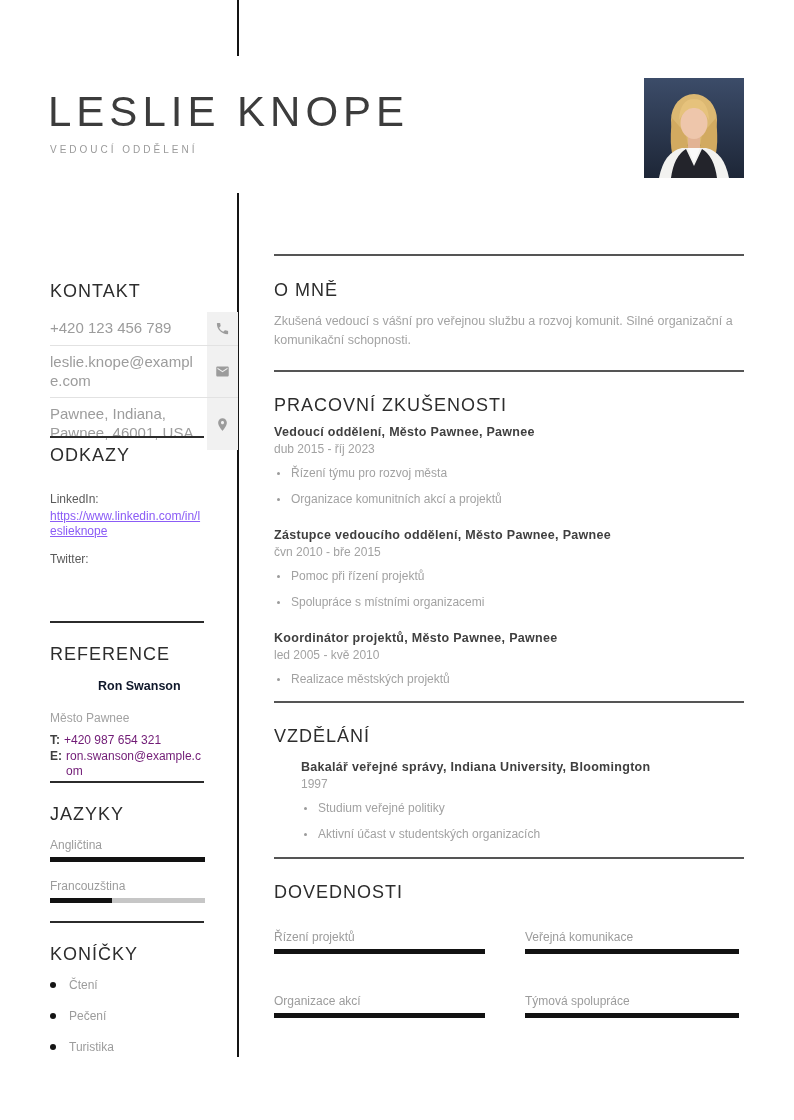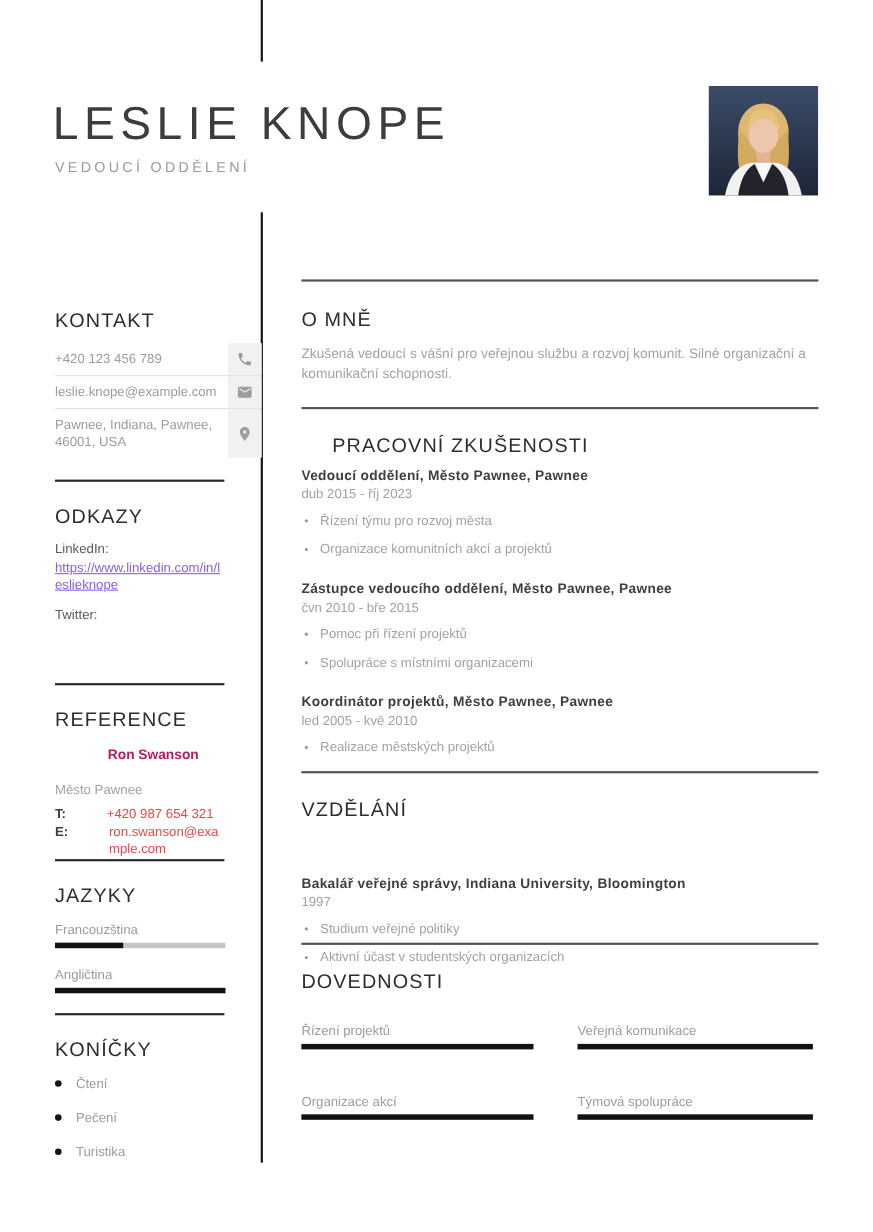--- a/index.html
+++ b/index.html
@@ -16,61 +16,61 @@
   .col-divider{ left: 237px; top: 193px; width: 2px; height: 864px; background: #151515; }
 
   
   .name {
     left: 48px; top: 88px; width: 560px;
     font-size: 42px; font-weight: 300; letter-spacing: 5px;
     color: #3c3c3c; white-space: nowrap;
   }
   .job-subtitle {
     left: 50px; top: 144px;
-    font-size: 13px; letter-spacing: 3px; color: #9a9a9a; white-space: nowrap;
+    font-size: 10px; letter-spacing: 3px; color: #9a9a9a; white-space: nowrap;
   }
   .photo { left: 644px; top: 78px; width: 100px; height: 100px; overflow: hidden; }
   .photo svg { display: block; width: 100%; height: 100%; }
 
   
   .sec-heading {
     font-size: 18px; font-weight: 400; letter-spacing: 1px;
     color: #2d2d2d; white-space: nowrap;
   }
   .rule-left  { left: 50px; width: 154px; height: 2px; background: #2b2b2b; }
   .rule-right { left: 274px; width: 470px; height: 2px; background: #555555; }
 
   
   .left-w { left: 50px; width: 155px; }
 
   .contact-list { left: 50px; top: 312px; width: 188px; }
   .contact-row { display: flex; align-items: stretch; border-bottom: 1px solid #e2e2e2; }
   .contact-row:last-child { border-bottom: none; }
   .contact-text {
-    flex: 1; font-size: 12px; color: #9c9c9c; line-height: 1.25;
+    flex: 1; font-size: 15px; color: #9c9c9c; line-height: 1.25;
     padding: 7px 6px 7px 0; overflow-wrap: break-word; display: flex; align-items: center;
   }
   .contact-ico {
     width: 31px; background: #f1f1f1; display: flex; align-items: center; justify-content: center;
   }
   .contact-ico svg { width: 15px; height: 15px; fill: #9c9c9c; }
 
   .link-group { font-size: 12px; line-height: 1.25; }
   .link-label { color: #5a5a5a; margin-bottom: 2px; }
   .link-url {
     color: #8b5cf6; text-decoration: underline; word-break: break-all; display: block;
   }
   .link-item { margin-bottom: 13px; }
 
-  .ref-name { font-size: 12.5px; font-weight: 700; color: #be185d; padding-left: 48px; }
+  .ref-name { font-size: 12.5px; font-weight: 700; color: #0f172a; padding-left: 48px; }
   .ref-org  { font-size: 12px; color: #a2a2a2; margin-top: 18px; }
   .ref-rows { margin-top: 8px; font-size: 12px; line-height: 1.2; }
   .ref-row  { display: flex; }
   .ref-lbl  { font-weight: 700; color: #3f3f3f; margin-right: 4px; white-space: nowrap; }
-  .ref-val  { color: #ef4444; word-break: break-all; margin-left: 33px; }
+  .ref-val  { color: #701a75; word-break: break-all; }
 
   .lang-item { margin-bottom: 17px; }
   .lang-name { font-size: 12px; color: #9c9c9c; margin-bottom: 5px; }
   .bar-track { width: 100%; height: 5px; background: #c6c6c6; }
   .bar-fill  { height: 5px; background: #121212; }
 
   .hobby-item { display: flex; align-items: center; margin-bottom: 17px; }
   .hobby-dot  { width: 6px; height: 6px; border-radius: 50%; background: #141414; margin-right: 13px; flex: none; }
   .hobby-txt  { font-size: 12px; color: #9c9c9c; }
 
@@ -151,21 +151,21 @@
       <div class="contact-text">Pawnee, Indiana, Pawnee, 46001, USA</div>
       <div class="contact-ico">
         <svg viewBox="0 0 24 24">
             <path d="M12 2C8.13 2 5 5.13 5 9c0 5.25 7 13 7 13s7-7.75 7-13c0-3.87-3.13-7-7-7zm0 9.5c-1.38 0-2.5-1.12-2.5-2.5s1.12-2.5 2.5-2.5 2.5 1.12 2.5 2.5-1.12 2.5-2.5 2.5z"></path>
           </svg>
       </div>
     </div>
   </div>
 
   <div class="abs rule-left" style="top:436px;"></div>
-  <h2 class="abs sec-heading" style="left:50px; top:459px;">ODKAZY</h2>
+  <h2 class="abs sec-heading" style="left:50px; top:445px;">ODKAZY</h2>
 
   <div class="abs left-w link-group" style="top:492px;">
     <div class="link-item">
       <div class="link-label">LinkedIn:</div>
       <a class="link-url" href="#">https://www.linkedin.com/in/leslieknope</a>
     </div>
     <div class="link-item">
       <div class="link-label">Twitter:</div>
     </div>
   </div>
@@ -186,29 +186,29 @@
         <span class="ref-val">ron.swanson@example.com</span>
       </div>
     </div>
   </div>
 
   <div class="abs rule-left" style="top:781px;"></div>
   <h2 class="abs sec-heading" style="left:50px; top:804px;">JAZYKY</h2>
 
   <div class="abs left-w" style="top:838px;">
     <div class="lang-item">
+      <div class="lang-name">Angličtina</div>
+      <div class="bar-track">
+          <div class="bar-fill" style="width: 100%;"></div>
+        </div>
+    </div>
+    <div class="lang-item">
       <div class="lang-name">Francouzština</div>
       <div class="bar-track">
           <div class="bar-fill" style="width: 40%;"></div>
-        </div>
-    </div>
-    <div class="lang-item">
-      <div class="lang-name">Angličtina</div>
-      <div class="bar-track">
-          <div class="bar-fill" style="width: 100%;"></div>
         </div>
     </div>
   </div>
 
   <div class="abs rule-left" style="top:921px;"></div>
   <h2 class="abs sec-heading" style="left:50px; top:944px;">KONÍČKY</h2>
 
   <div class="abs left-w" style="top:978px;">
     <div class="hobby-item">
       <span class="hobby-dot"></span>
@@ -222,21 +222,21 @@
       <span class="hobby-dot"></span>
       <span class="hobby-txt">Turistika</span>
     </div>
   </div>
 
   <div class="abs rule-right" style="top:254px;"></div>
   <h2 class="abs sec-heading" style="left:274px; top:280px;">O MNĚ</h2>
   <p class="abs about-text" style="left:274px; top:312px;">Zkušená vedoucí s vášní pro veřejnou službu a rozvoj komunit. Silné organizační a komunikační schopnosti.</p>
 
   <div class="abs rule-right" style="top:370px;"></div>
-  <h2 class="abs sec-heading" style="left:274px; top:395px;margin-left:28px;">PRACOVNÍ ZKUŠENOSTI</h2>
+  <h2 class="abs sec-heading" style="left:274px; top:395px;">PRACOVNÍ ZKUŠENOSTI</h2>
 
   <div class="abs right-w" style="top:425px;">
 
     <div class="job">
       <div class="job-title">Vedoucí oddělení, Město Pawnee, Pawnee</div>
       <div class="job-dates">dub 2015 - říj 2023</div>
       <div class="jbullet">
         <span class="jbullet-dot"></span>
         <span class="jbullet-txt">Řízení týmu pro rozvoj města</span>
       </div>
@@ -265,21 +265,21 @@
       <div class="jbullet">
         <span class="jbullet-dot"></span>
         <span class="jbullet-txt">Realizace městských projektů</span>
       </div>
     </div>
   </div>
 
   <div class="abs rule-right" style="top:701px;"></div>
   <h2 class="abs sec-heading" style="left:274px; top:726px;">VZDĚLÁNÍ</h2>
 
-  <div class="abs right-w" style="top:796px;">
+  <div class="abs right-w" style="top:760px;margin-left:27px;">
     <div class="job-title">Bakalář veřejné správy, Indiana University, Bloomington</div>
     <div class="job-dates">1997</div>
     <div class="jbullet">
       <span class="jbullet-dot"></span>
       <span class="jbullet-txt">Studium veřejné politiky</span>
     </div>
     <div class="jbullet">
       <span class="jbullet-dot"></span>
       <span class="jbullet-txt">Aktivní účast v studentských organizacích</span>
     </div>

